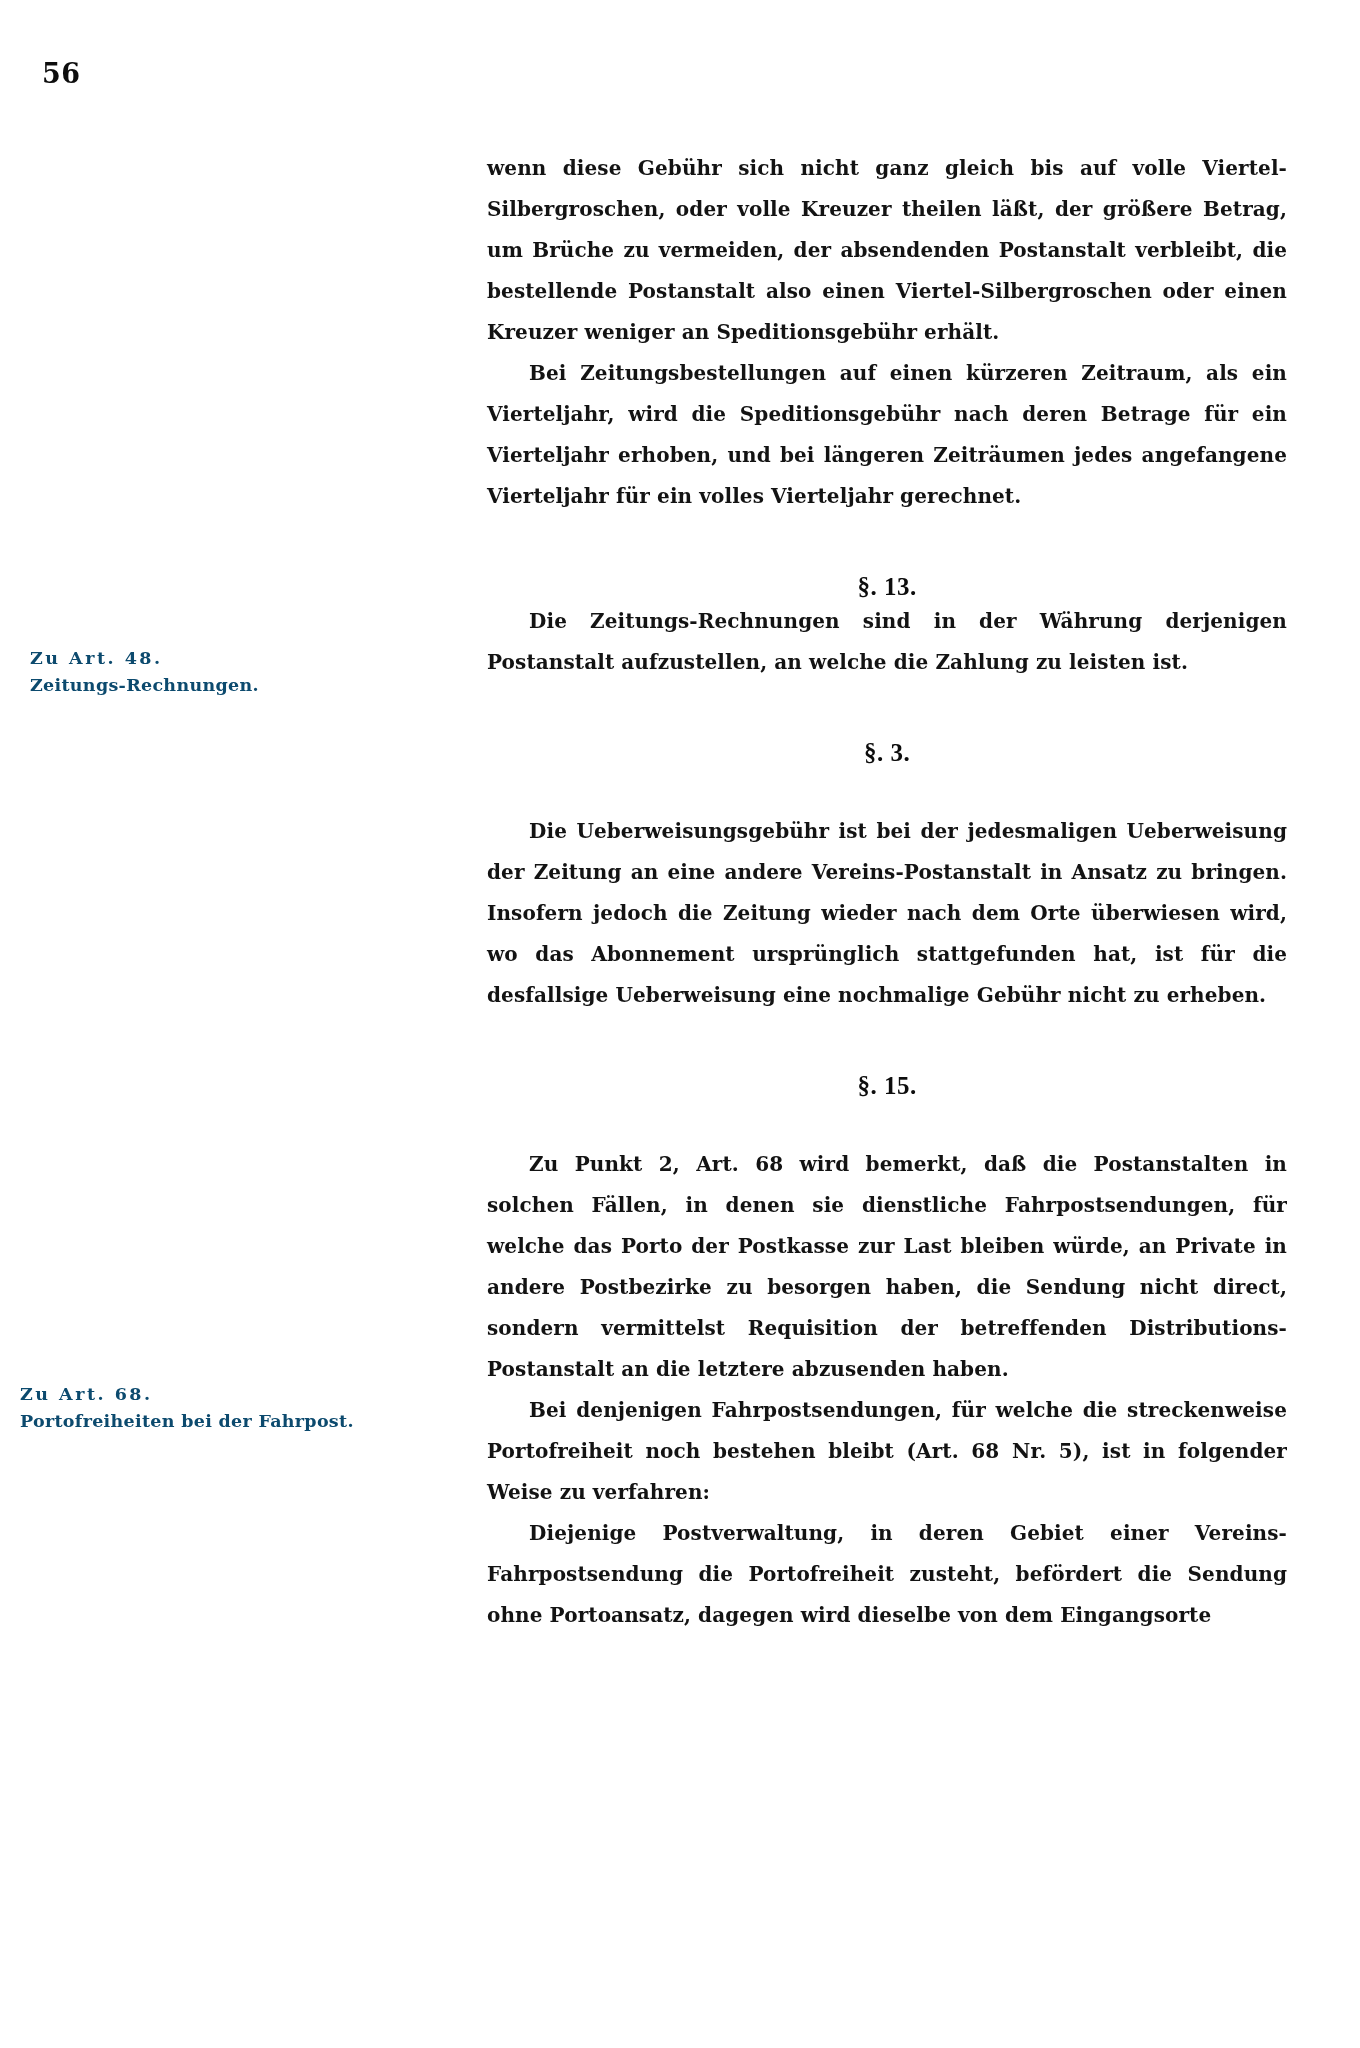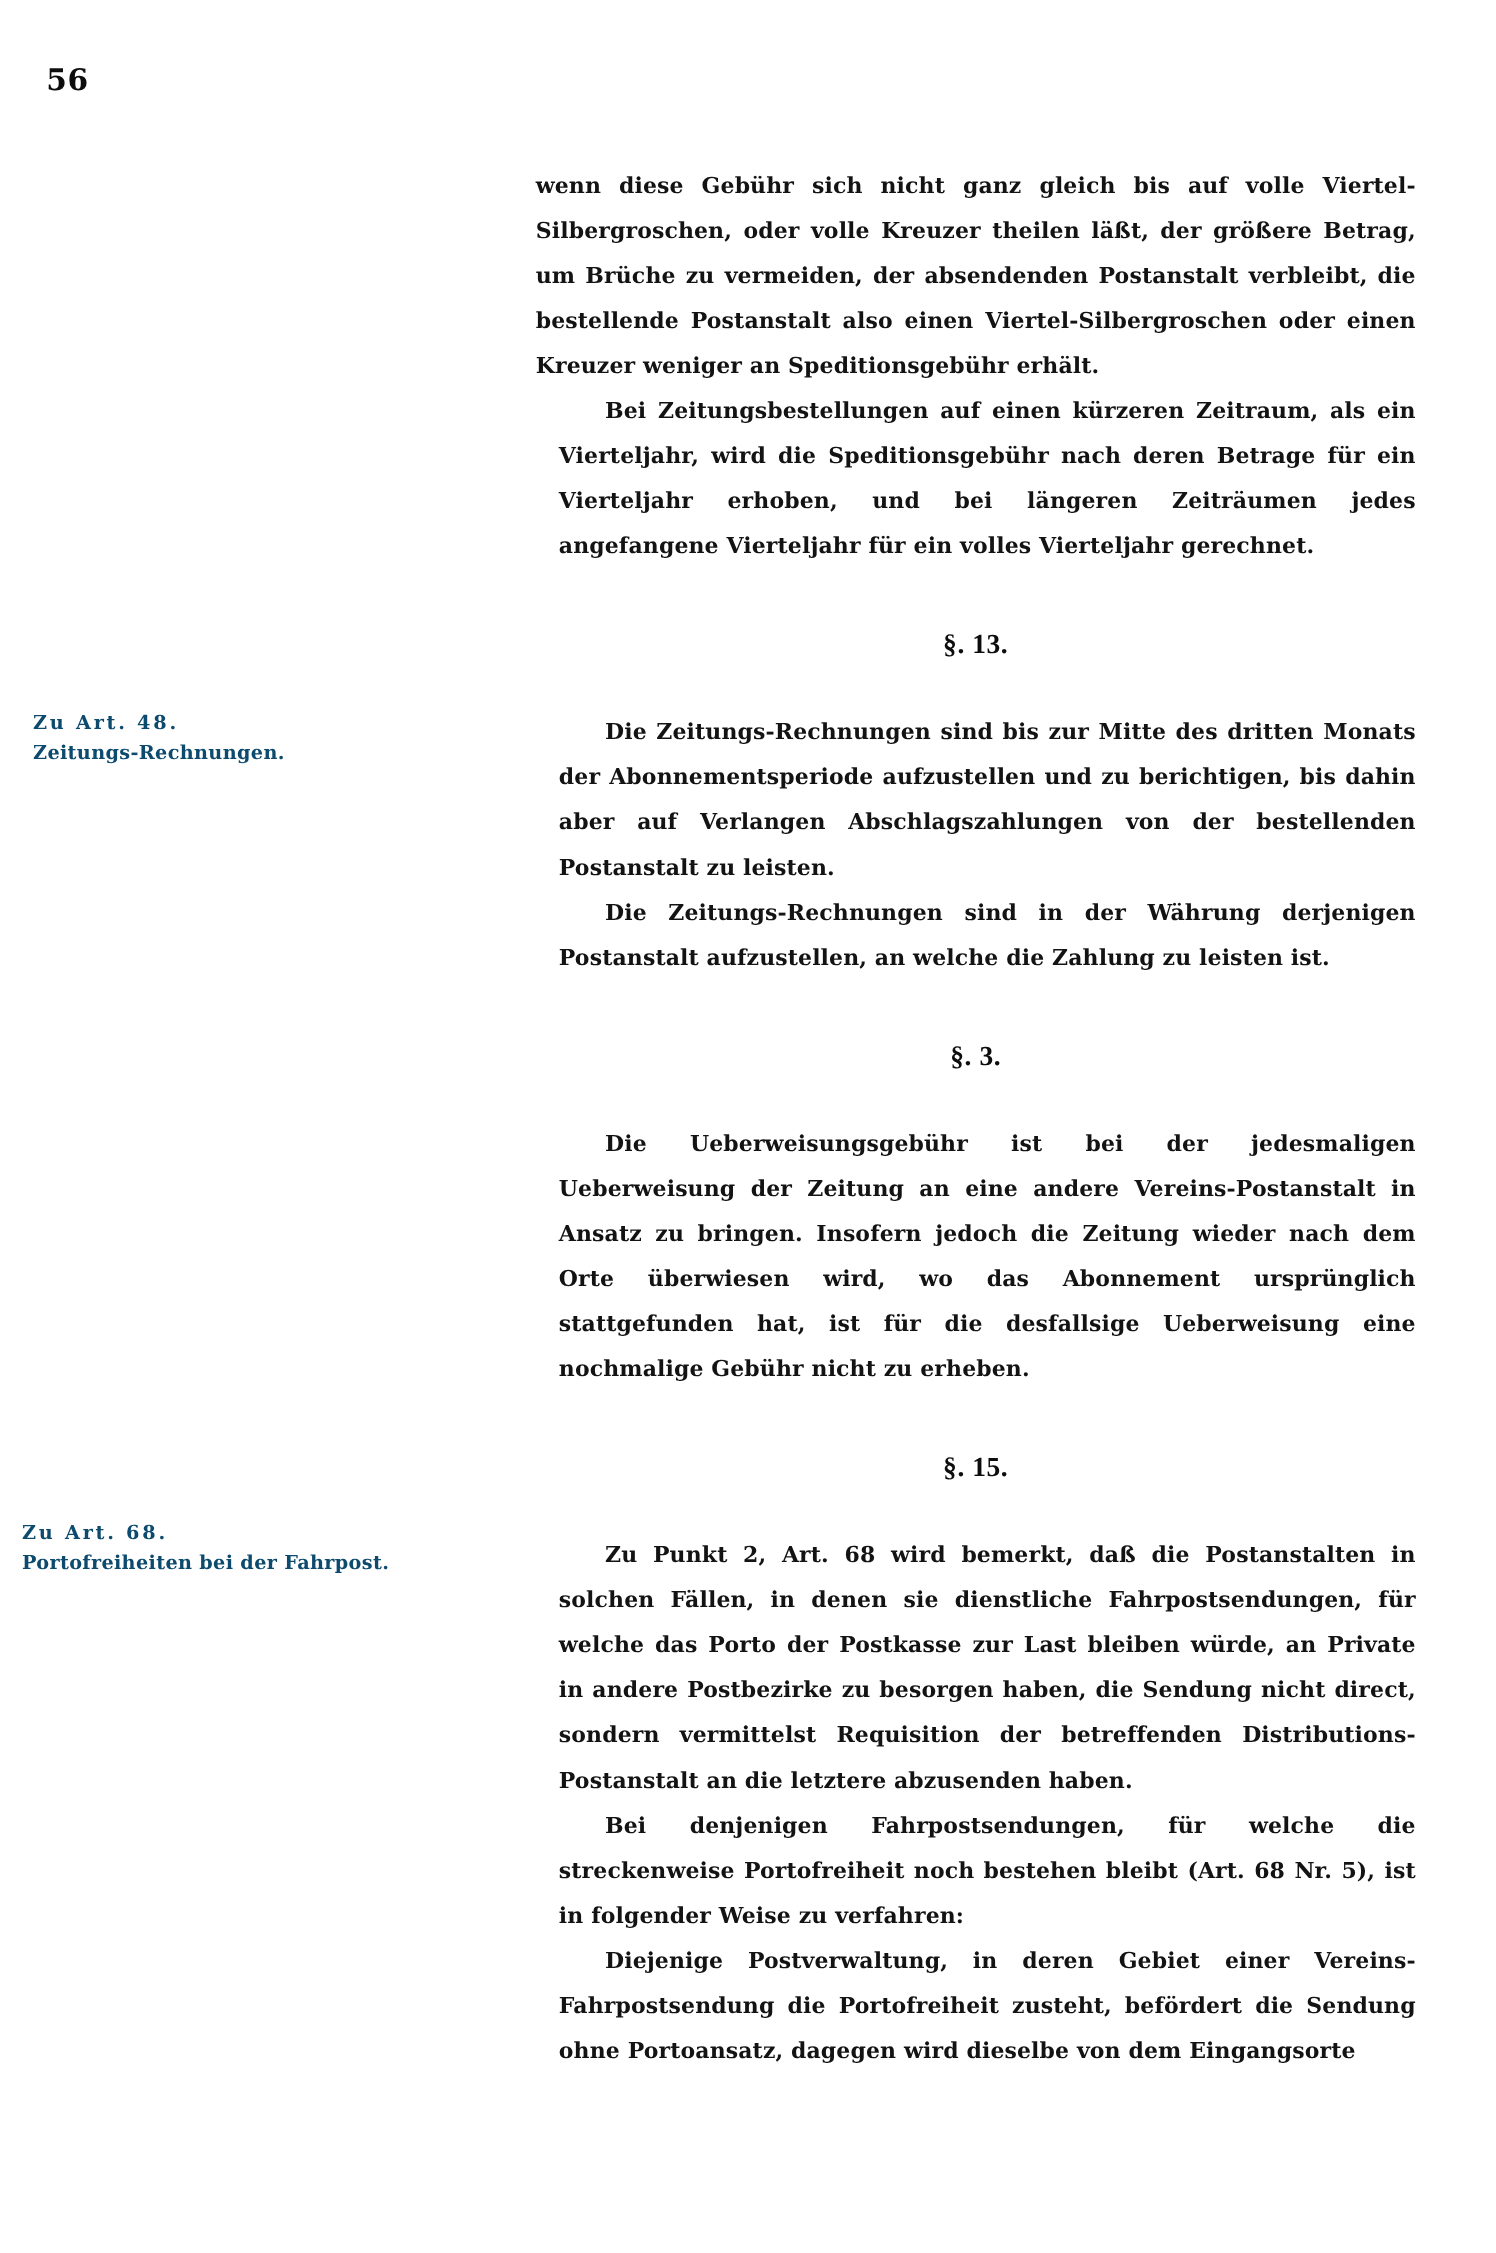--- a/index.html
+++ b/index.html
@@ -44,21 +44,20 @@
     font-family: "DejaVu Serif", serif;
     font-size: 20px;
     line-height: 41px;
     letter-spacing: 0.1px;
     color: #131313;
     font-weight: 600;
     text-indent: 0;
   }
   .para.indent {
     text-indent: 42px;
-    margin-left: 21px;
   }
   .para + .para {
     margin-top: 0;
   }
   .section-head {
     text-align: center;
     font-family: Liberation Serif, serif;
     font-weight: bold;
     font-size: 25px;
     letter-spacing: 0.5px;
@@ -102,21 +101,20 @@
     <span class="mline spaced">Zu Art. 68.</span>
     <span class="mline">Portofreiheiten bei der Fahrpost.</span>
   </div>
 
   <div class="textblock">
 
     <p class="para">wenn diese Gebühr sich nicht ganz gleich bis auf volle Viertel-Silbergroschen, oder volle Kreuzer theilen läßt, der größere Betrag, um Brüche zu vermeiden, der absendenden Postanstalt verbleibt, die bestellende Postanstalt also einen Viertel-Silbergroschen oder einen Kreuzer weniger an Speditionsgebühr erhält.</p>
     <p class="para indent">Bei Zeitungsbestellungen auf einen kürzeren Zeitraum, als ein Vierteljahr, wird die Speditionsgebühr nach deren Betrage für ein Vierteljahr erhoben, und bei längeren Zeiträumen jedes angefangene Vierteljahr für ein volles Vierteljahr gerechnet.</p>
 
     <div class="section-head gap-before-head">§. 13.</div>
-    <p class="para indent gap-after-head">Die Zeitungs-Rechnungen sind bis zur Mitte des dritten Monats der Abonnementsperiode aufzustellen und zu berichtigen, bis dahin aber auf Verlangen Abschlagszahlungen von der bestellenden Postanstalt zu leisten.</p>
     <p class="para indent gap-small">Die Zeitungs-Rechnungen sind in der Währung derjenigen Postanstalt aufzustellen, an welche die Zahlung zu leisten ist.</p>
 
     <div class="section-head gap-before-head">§. 3.</div>
     <p class="para indent gap-after-head">Die Ueberweisungsgebühr ist bei der jedesmaligen Ueberweisung der Zeitung an eine andere Vereins-Postanstalt in Ansatz zu bringen. Insofern jedoch die Zeitung wieder nach dem Orte überwiesen wird, wo das Abonnement ursprünglich stattgefunden hat, ist für die desfallsige Ueberweisung eine nochmalige Gebühr nicht zu erheben.</p>
 
     <div class="section-head gap-before-head">§. 15.</div>
     <p class="para indent gap-after-head">Zu Punkt 2, Art. 68 wird bemerkt, daß die Postanstalten in solchen Fällen, in denen sie dienstliche Fahrpostsendungen, für welche das Porto der Postkasse zur Last bleiben würde, an Private in andere Postbezirke zu besorgen haben, die Sendung nicht direct, sondern vermittelst Requisition der betreffenden Distributions-Postanstalt an die letztere abzusenden haben.</p>
     <p class="para indent gap-small">Bei denjenigen Fahrpostsendungen, für welche die streckenweise Portofreiheit noch bestehen bleibt (Art. 68 Nr. 5), ist in folgender Weise zu verfahren:</p>
     <p class="para indent gap-small">Diejenige Postverwaltung, in deren Gebiet einer Vereins-Fahrpostsendung die Portofreiheit zusteht, befördert die Sendung ohne Portoansatz, dagegen wird dieselbe von dem Eingangsorte</p>
 

